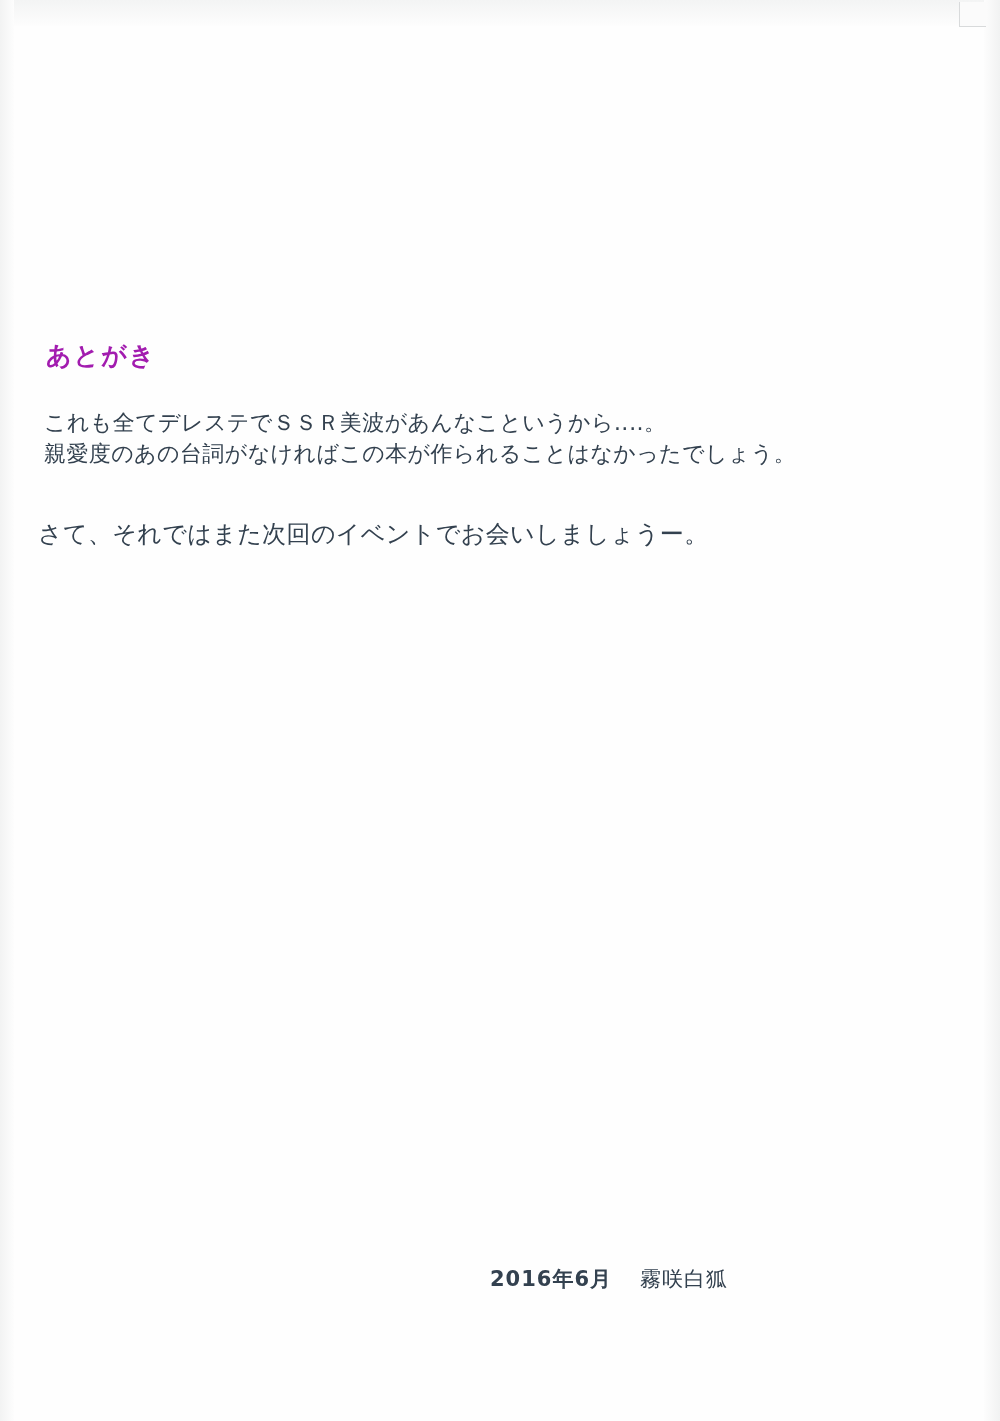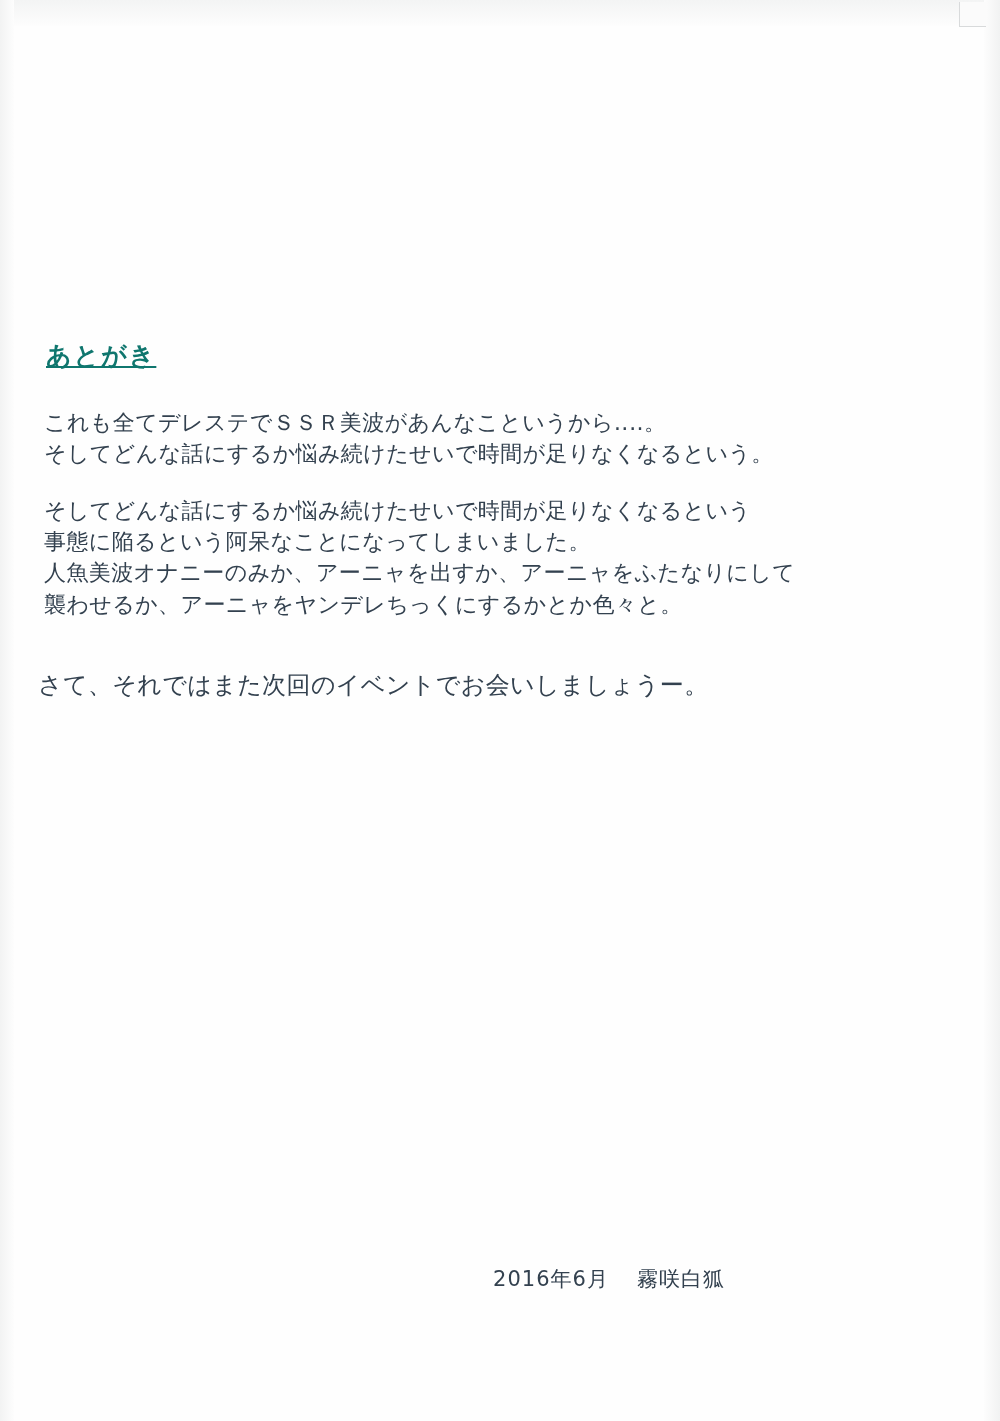--- a/index.html
+++ b/index.html
@@ -57,23 +57,22 @@
     left: 44px;
     top: 340px;
     width: 920px;
     color: #2f3d4b;
   }
 
   .afterword-title {
     font-size: 25px;
     letter-spacing: 2px;
     line-height: 1.3;
-    color: #0f766e;
+    color: #a21caf;
     margin: 0 0 34px 2px;
-    text-decoration: underline;
   }
 
   .para {
     font-size: 22px;
     line-height: 1.42;
     letter-spacing: 0.4px;
     color: #33414f;
     margin: 0 0 26px 0;
     white-space: pre-line;
   }
@@ -91,40 +90,36 @@
     left: 0;
     top: 925px;
     width: 920px;
     text-align: center;
     font-size: 21px;
     letter-spacing: 1px;
     color: #33414f;
     padding-left: 210px;
     box-sizing: border-box;
   }
-  .signature .date { margin-right: 28px; }
+  .signature .date { margin-right: 28px; font-weight: bold; }
 </style>
 </head>
 <body>
 
 <div class="page">
   <div class="scan-edge-top"></div>
   <div class="scan-edge-left"></div>
   <div class="scan-edge-right"></div>
   <div class="corner-mark"></div>
 
   <div class="content">
     <h1 class="afterword-title">あとがき</h1>
 
     <p class="para">これも全てデレステでＳＳＲ美波があんなこというから‥‥。
-そしてどんな話にするか悩み続けたせいで時間が足りなくなるという。</p>
-    <p class="para">そしてどんな話にするか悩み続けたせいで時間が足りなくなるという
-事態に陥るという阿呆なことになってしまいました。
-人魚美波オナニーのみか、アーニャを出すか、アーニャをふたなりにして
-襲わせるか、アーニャをヤンデレちっくにするかとか色々と。</p>
+親愛度のあの台詞がなければこの本が作られることはなかったでしょう。</p>
 
     <p class="closing">さて、それではまた次回のイベントでお会いしましょうー。</p>
 
     <div class="signature">
       <span class="date">2016年6月</span><span class="author">霧咲白狐</span>
     </div>
   </div>
 </div>
 
 </body></html>

